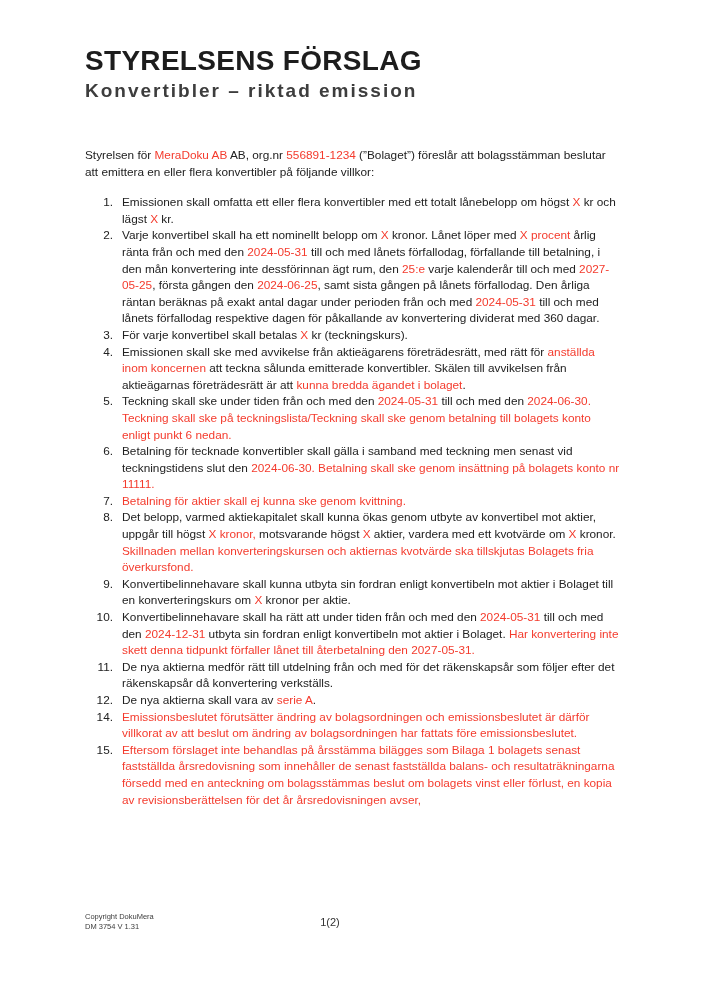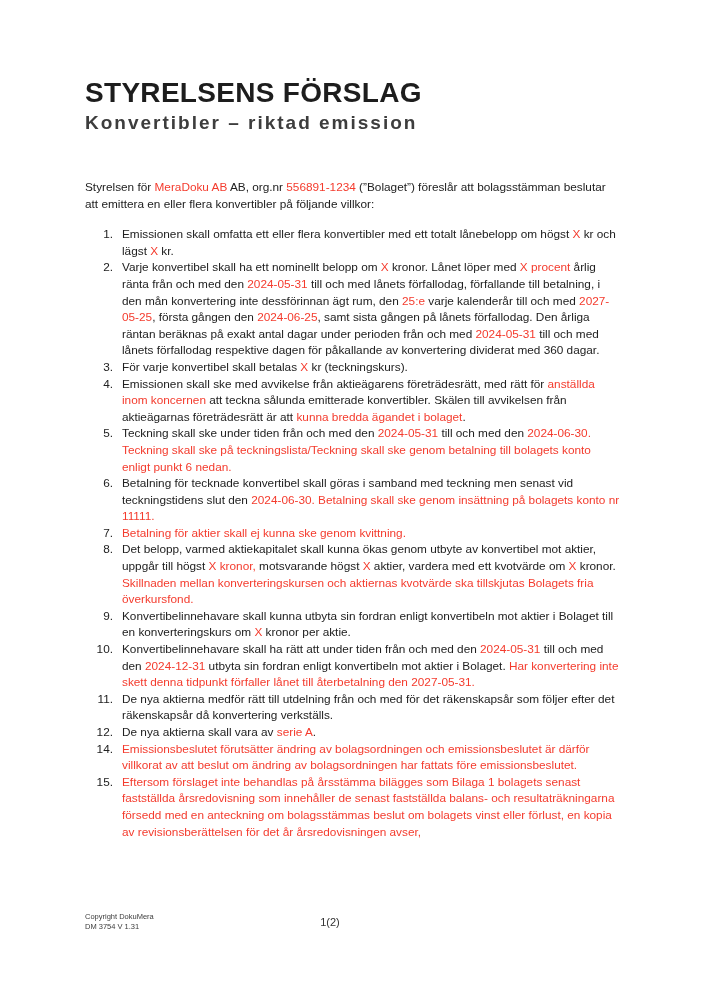--- a/index.html
+++ b/index.html
@@ -6,21 +6,21 @@
     --accent-red:#f43b2d;
     --text-color:#212121;
   }
   html,body{margin:0;padding:0;background:#ffffff;}
   body{
     width:707px;height:1000px;position:relative;overflow:hidden;
     font-family:"Liberation Sans","DejaVu Sans",sans-serif;
     color:var(--text-color);
     -webkit-font-smoothing:antialiased;
   }
-  .page{position:relative;width:707px;height:1000px;box-sizing:border-box;padding:76px 85px 0 85px;}
+  .page{position:relative;width:707px;height:1000px;box-sizing:border-box;padding:44px 85px 0 85px;}
   h1.doc-title{
     margin:0;font-size:28px;line-height:34px;font-weight:600;
     color:#1d1d1d;letter-spacing:0.3px;
   }
   .doc-subtitle{
     margin-top:4px;font-size:19px;line-height:17px;font-weight:700;
     color:#3d3d3d;letter-spacing:2px;
   }
   .intro{
     margin-top:48px;font-size:11.8px;line-height:16.6px;width:537px;
@@ -64,21 +64,21 @@
       <div class="item">
     <span class="num">4.</span>
     <span class="body"><span>Emissionen skall ske med avvikelse från aktieägarens företrädesrätt, med rätt för </span><span class="red">anställda inom koncernen</span><span> att teckna sålunda emitterade konvertibler. Skälen till avvikelsen från aktieägarnas företrädesrätt är att </span><span class="red">kunna bredda ägandet i bolaget</span><span>.</span></span>
   </div>
       <div class="item">
     <span class="num">5.</span>
     <span class="body"><span>Teckning skall ske under tiden från och med den </span><span class="red">2024-05-31</span><span> till och med den </span><span class="red">2024-06-30.</span><span> </span><span class="red">Teckning skall ske på teckningslista/Teckning skall ske genom betalning till bolagets konto enligt punkt 6 nedan.</span></span>
   </div>
       <div class="item">
     <span class="num">6.</span>
-    <span class="body"><span>Betalning för tecknade konvertibel skall göras i samband med teckning men senast vid teckningstidens slut den </span><span class="red">2024-06-30.</span><span> </span><span class="red">Betalning skall ske genom insättning på bolagets konto nr 11111.</span></span>
+    <span class="body"><span>Betalning för tecknade konvertibler skall gälla i samband med teckning men senast vid teckningstidens slut den </span><span class="red">2024-06-30.</span><span> </span><span class="red">Betalning skall ske genom insättning på bolagets konto nr 11111.</span></span>
   </div>
       <div class="item">
     <span class="num">7.</span>
     <span class="body"><span class="red">Betalning för aktier skall ej kunna ske genom kvittning.</span></span>
   </div>
       <div class="item">
     <span class="num">8.</span>
     <span class="body"><span>Det belopp, varmed aktiekapitalet skall kunna ökas genom utbyte av konvertibel mot aktier, uppgår till högst </span><span class="red">X kronor,</span><span> motsvarande högst </span><span class="red">X</span><span> aktier, vardera med ett kvotvärde om </span><span class="red">X</span><span> kronor. </span><span class="red">Skillnaden mellan konverteringskursen och aktiernas kvotvärde ska tillskjutas Bolagets fria överkursfond.</span></span>
   </div>
       <div class="item">

